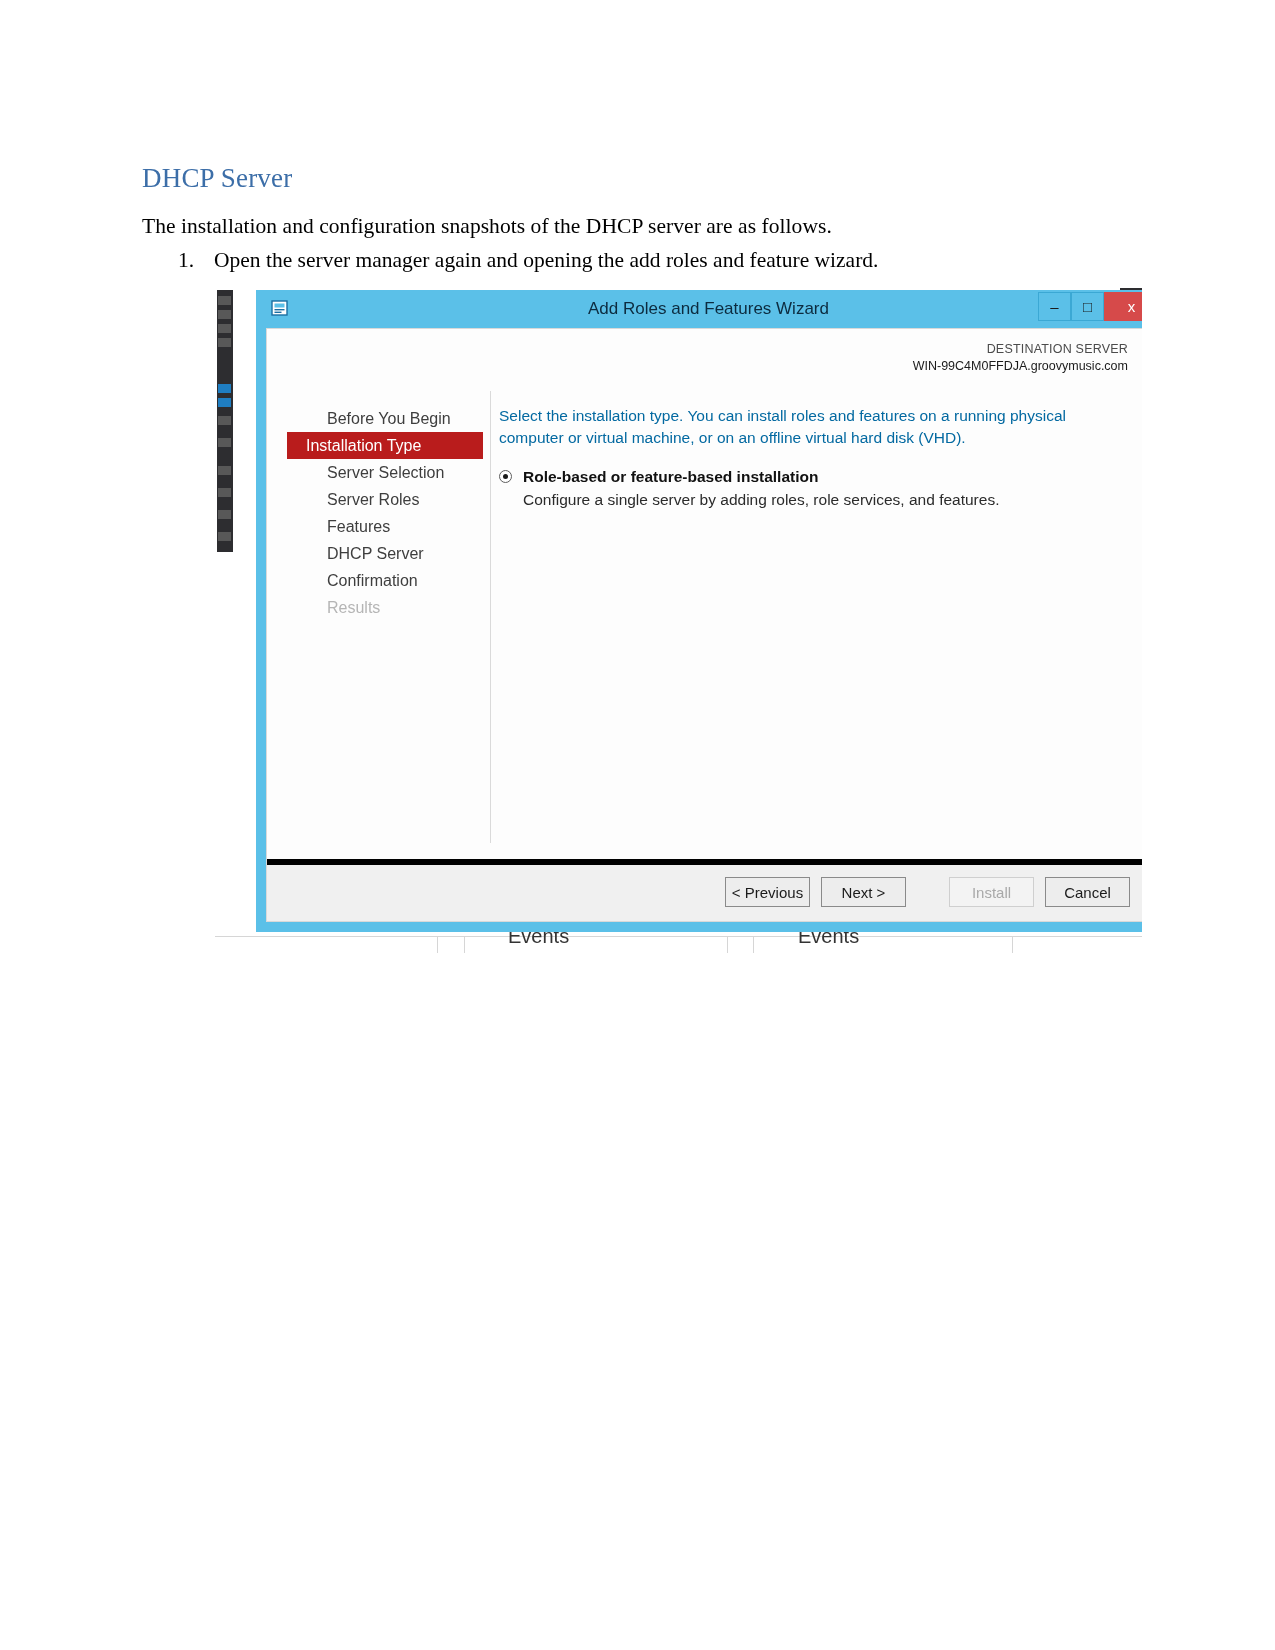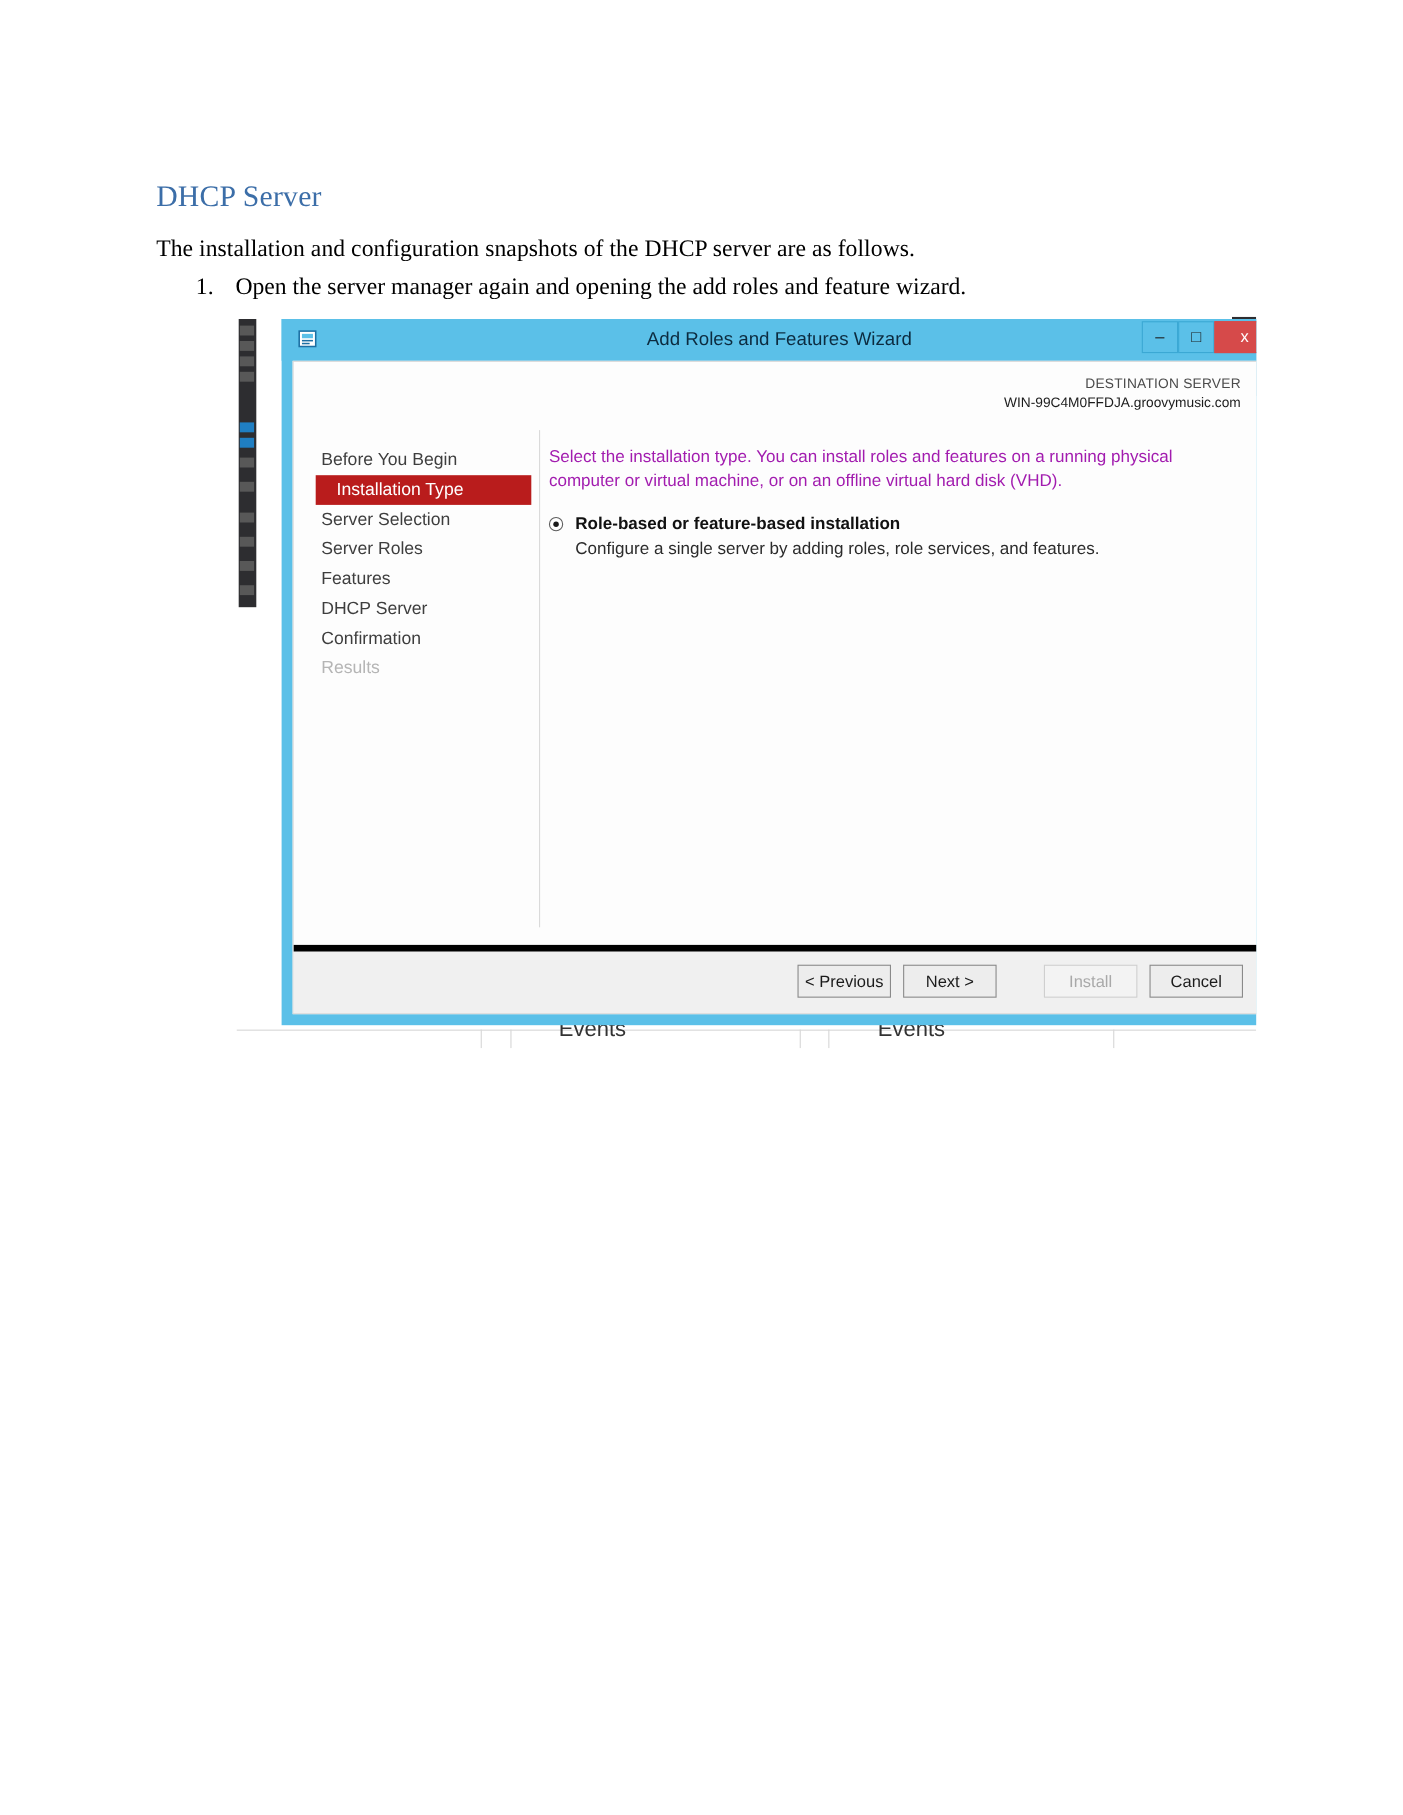--- a/index.html
+++ b/index.html
@@ -245,21 +245,21 @@
     top: 0;
     width: 224px;
     bottom: 22px;
     border-right: 1px solid #dadada;
     padding-top: 14px;
     box-sizing: border-box;
   }
   .nav-item {
     height: 27px;
     line-height: 27px;
-    padding-left: 25px;
+    padding-left: 60px;
     font-family: "Liberation Sans", sans-serif;
     font-size: 16px;
     color: #3e3e3e;
     white-space: nowrap;
   }
   .nav-item.active {
     background: #b91c1c;
     color: #ffffff;
     margin-left: 20px;
     padding-left: 19px;
@@ -272,21 +272,21 @@
     position: absolute;
     left: 232px;
     right: 18px;
     top: 0;
     bottom: 0;
     padding-top: 14px;
   }
   .intro {
     font-family: "Liberation Sans", sans-serif;
     font-size: 15.5px;
-    color: #a21caf;
+    color: #0369a1;
     line-height: 1.42;
     max-width: 620px;
   }
   .opt-group { margin-top: 18px; }
   .opt {
     position: relative;
     padding-left: 24px;
     margin-bottom: 18px;
   }
   .radio {

